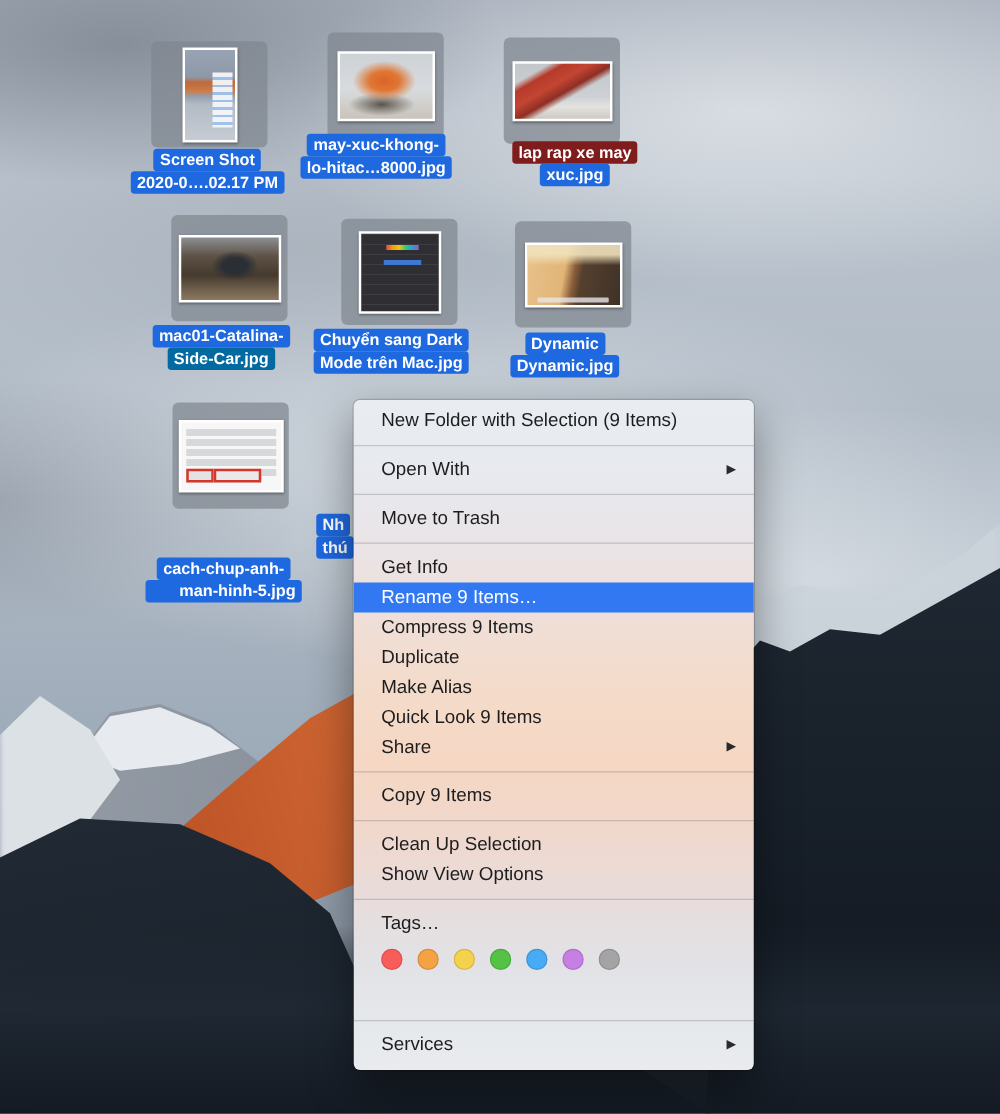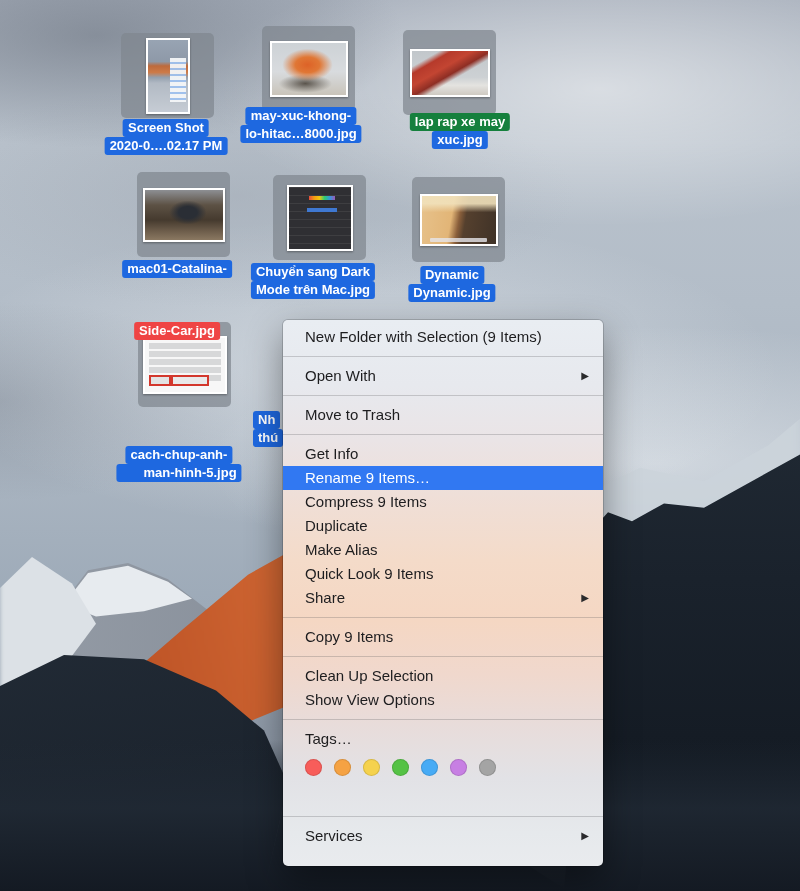--- a/index.html
+++ b/index.html
@@ -74,21 +74,21 @@
   .t7r{position:absolute;left:26px;bottom:6px;width:34px;height:7px;border:2px solid #d3372c;background:#e9e9e9;}
   .t7l{position:absolute;left:4px;bottom:6px;width:18px;height:7px;border:2px solid #d3372c;background:#e3e3e3;}
 
   .flabel{position:absolute;z-index:6;text-align:center;font-size:13px;font-weight:bold;
     color:#fff;transform:translateX(-50%);line-height:17px;}
   .flabel span{display:inline-block;padding:0 5px 1px;border-radius:3px;white-space:nowrap;}
   .flabel.noshift{transform:none;text-align:left;}
 
   
   .menu{position:absolute;left:283px;top:320px;width:320px;border-radius:5px;
-    padding:5px 0 18px;z-index:10;font-size:15px;color:#1d1d1f;box-sizing:border-box;
+    padding:5px 0 8px;z-index:10;font-size:15px;color:#1d1d1f;box-sizing:border-box;
     background:linear-gradient(180deg,
       #e9edf2 0%,#e7e9ee 12%,#eae4e6 22%,#efdfd8 32%,#f4dbc9 44%,#f5d7c3 55%,
       #f0d8cd 65%,#e8dcda 74%,#e2e2e6 84%,#e6e9ec 94%,#e9ebee 100%);
     box-shadow:0 0 0 1px rgba(0,0,0,.16),0 14px 36px rgba(0,0,0,.42);}
   .mi{position:relative;height:24px;line-height:24px;padding:0 20px 0 22px;white-space:nowrap;}
   .mi .arrow{position:absolute;right:14px;top:0;font-size:10px;line-height:24px;color:#2a2a2c;}
   .mi.selected{color:#fff;}
   .msep{height:1px;margin:7px 0;background:rgba(80,80,85,.25);}
   .tagsdots{display:flex;gap:12px;padding:4px 0 4px 22px;height:24px;align-items:center;}
   .dot{width:17px;height:17px;border-radius:50%;box-shadow:inset 0 0 0 1px rgba(0,0,0,.12);}
@@ -160,26 +160,26 @@
 
   <div class="flabel" style="left:166px;top:119px">
     <span style="background: rgb(30, 104, 224);">Screen Shot</span><br>
     <span style="background: rgb(30, 104, 224);">2020-0….02.17 PM</span>
   </div>
   <div class="flabel" style="left:301px;top:107px">
     <span style="background: rgb(30, 104, 224);">may-xuc-khong-</span><br>
     <span style="background: rgb(30, 104, 224);">lo-hitac…8000.jpg</span>
   </div>
   <div class="flabel" style="left:460px;top:113px">
-    <span style="background: #15803d; text-align: right;">lap rap xe may</span><br>
+    <span style="background: #7f1d1d; text-align: right;">lap rap xe may</span><br>
     <span style="background: rgb(30, 104, 224);">xuc.jpg</span>
   </div>
   <div class="flabel" style="left:177px;top:260px">
     <span style="background: rgb(30, 104, 224);">mac01-Catalina-</span><br>
-    <span style="background: #ef4444; margin-top: 44px;">Side-Car.jpg</span>
+    <span style="background: #0369a1;">Side-Car.jpg</span>
   </div>
   <div class="flabel" style="left:313px;top:263px">
     <span style="background: rgb(30, 104, 224);">Chuyển sang Dark</span><br>
     <span style="background: rgb(30, 104, 224);">Mode trên Mac.jpg</span>
   </div>
   <div class="flabel" style="left:452px;top:266px">
     <span style="background: rgb(30, 104, 224);">Dynamic</span><br>
     <span style="background: rgb(30, 104, 224);">Dynamic.jpg</span>
   </div>
   <div class="flabel" style="left:179px;top:410px">

